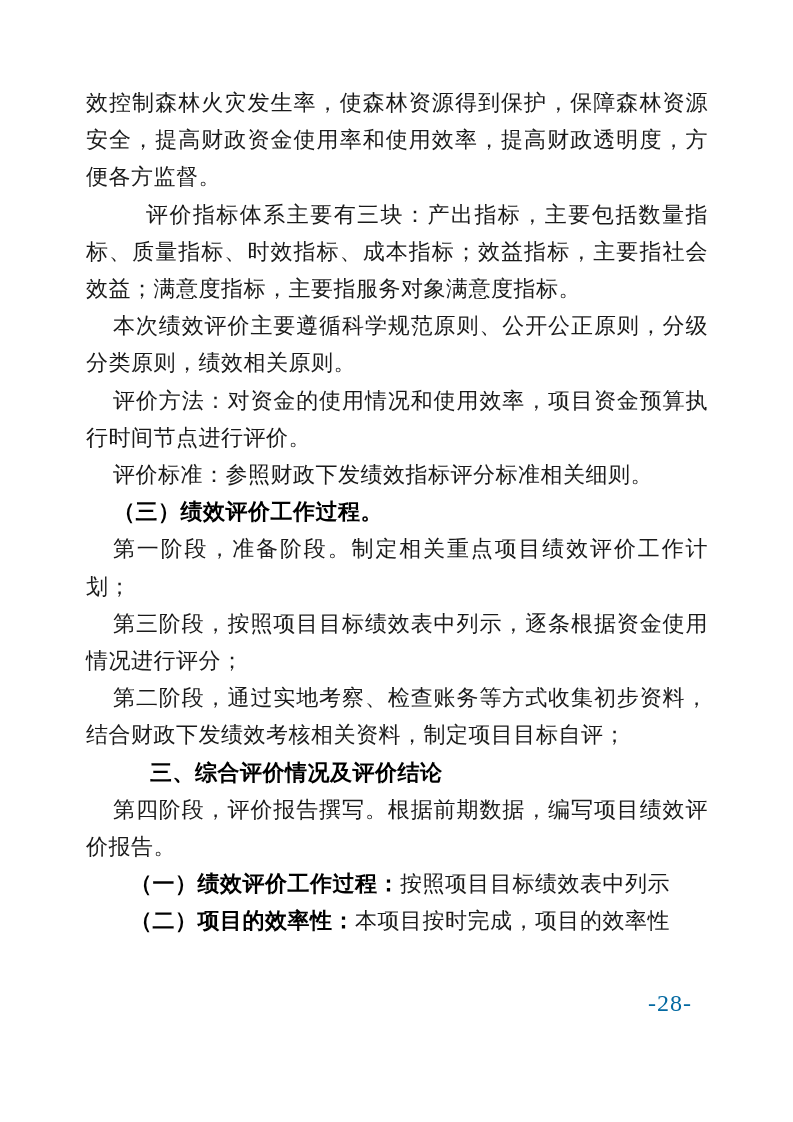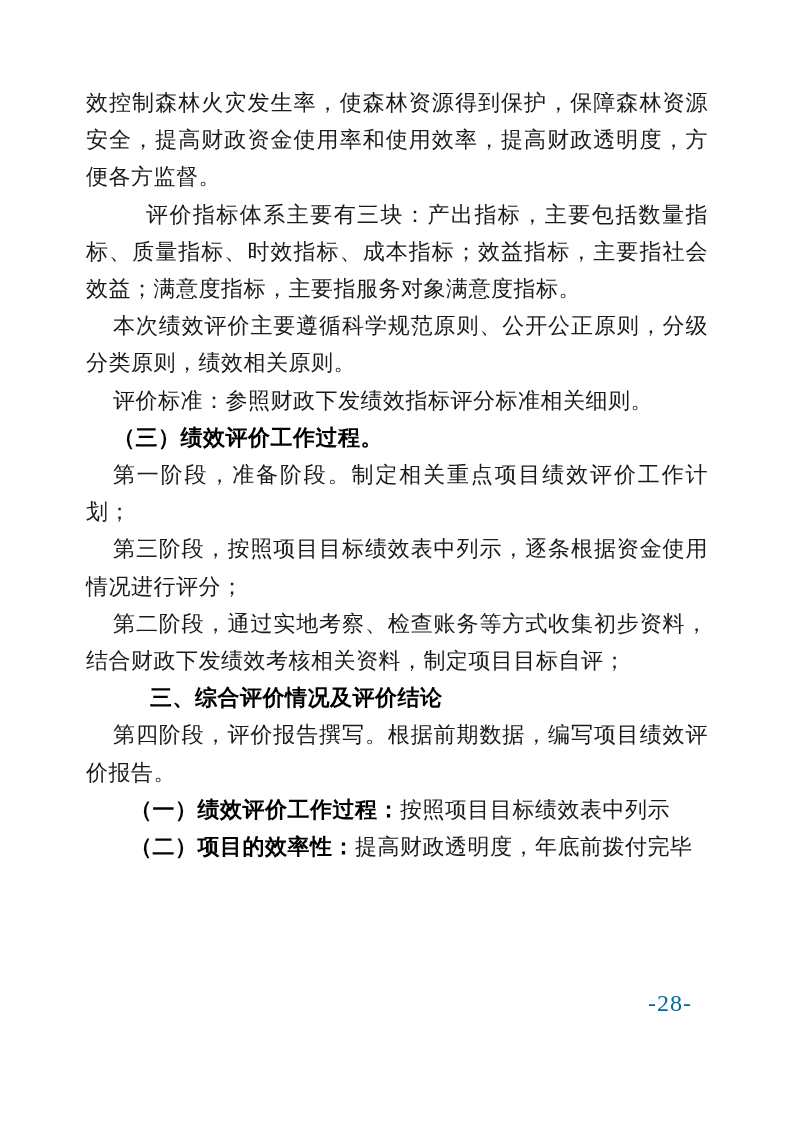--- a/index.html
+++ b/index.html
@@ -60,39 +60,40 @@
 <div class="page">
   <div class="content">
 
     <p class="para ind-0">效控制森林火灾发生率，使森林资源得到保护，保障森林资源安全，提高财政资金使用率和使用效率，提高财政透明度，方便各方监督。</p>
 
 
     <p class="para ind-2">评价指标体系主要有三块：产出指标，主要包括数量指标、质量指标、时效指标、成本指标；效益指标，主要指社会效益；满意度指标，主要指服务对象满意度指标。</p>
 
     <p class="para ind-1">本次绩效评价主要遵循科学规范原则、公开公正原则，分级分类原则，绩效相关原则。</p>
 
+    <p class="para ind-1">评价方法：对资金的使用情况和使用效率，项目资金预算执行时间节点进行评价。</p>
 
     <p class="para ind-1">评价标准：参照财政下发绩效指标评分标准相关细则。</p>
 
     <p class="para heading ind-1">（三）绩效评价工作过程。</p>
 
     <p class="para ind-1">第一阶段，准备阶段。制定相关重点项目绩效评价工作计划；</p>
 
     <p class="para ind-1">第三阶段，按照项目目标绩效表中列示，逐条根据资金使用情况进行评分；</p>
 
     <p class="para ind-1">第二阶段，通过实地考察、检查账务等方式收集初步资料，结合财政下发绩效考核相关资料，制定项目目标自评；</p>
 
     <p class="para heading ind-25">三、综合评价情况及评价结论</p>
 
     <p class="para ind-1">第四阶段，评价报告撰写。根据前期数据，编写项目绩效评价报告。</p>
 
     <p class="para ind-15">
       <span class="bold">（一）绩效评价工作过程：</span><span>按照项目目标绩效表中列示</span>
     </p>
 
     <p class="para ind-15">
-      <span class="bold">（二）项目的效率性：</span><span>提高财政透明度，年底前拨付完毕</span>
+      <span class="bold">（二）项目的效率性：</span><span>本项目按时完成，项目的效率性</span>
     </p>
 
   </div>
 
   <div class="page-number">-28-</div>
 </div>
 
 </body></html>

